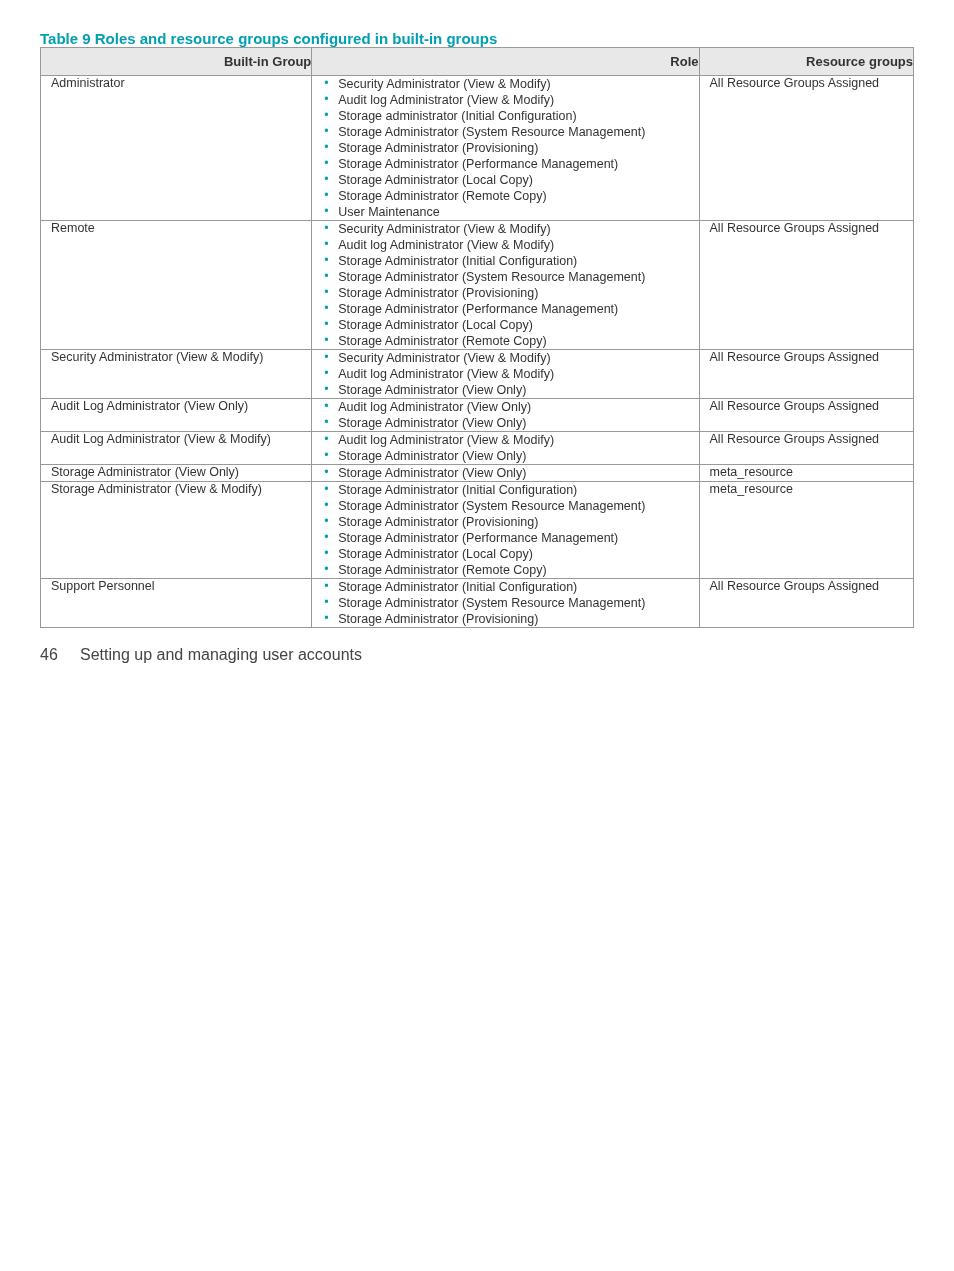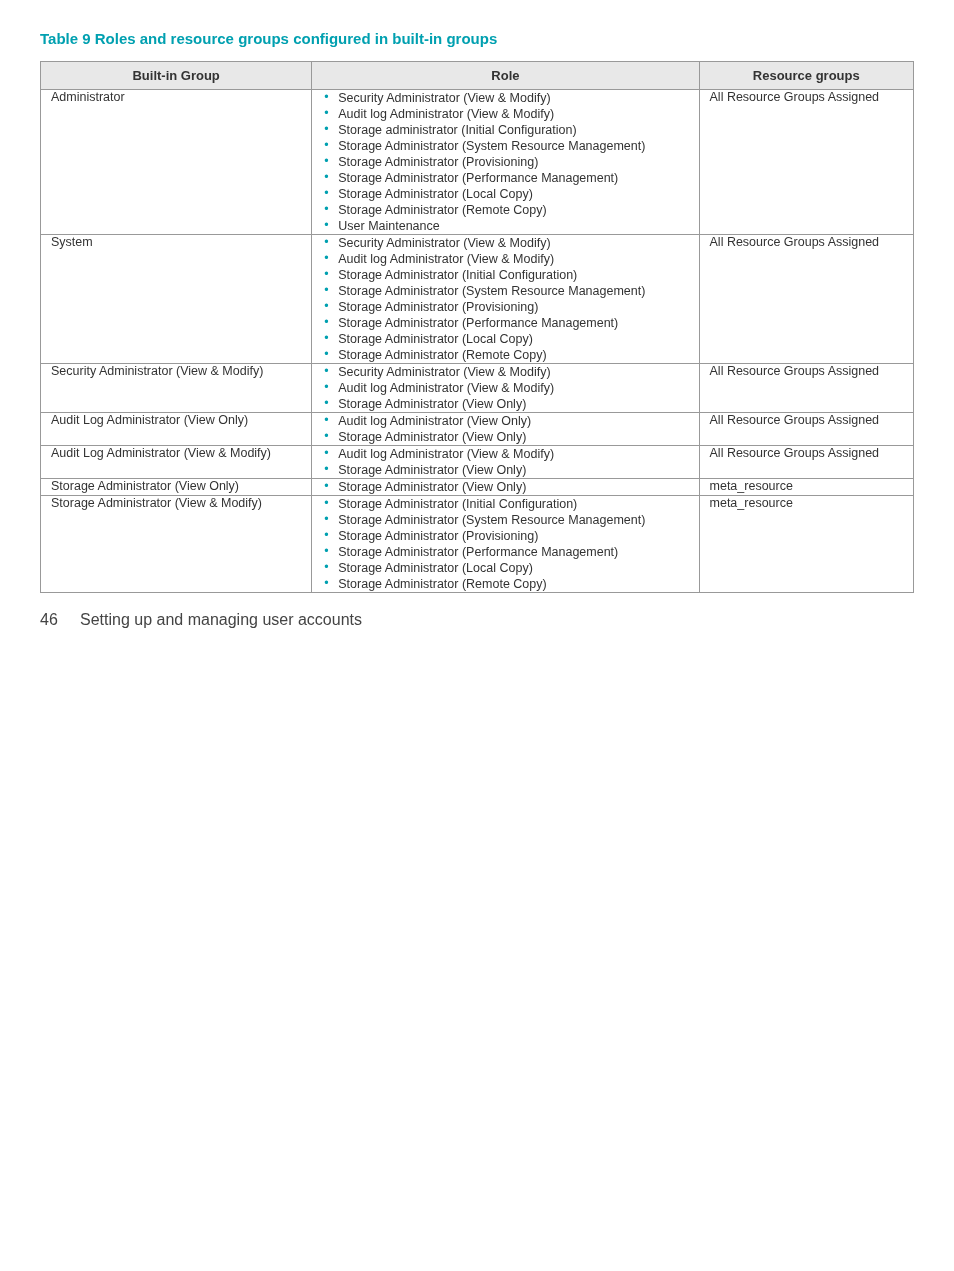--- a/index.html
+++ b/index.html
@@ -7,36 +7,35 @@
       font-family: Arial, Helvetica, sans-serif;
       font-size: 13px;
       color: #333;
       background: #fff;
       padding: 30px 40px;
     }
     .page-title {
       color: #00a0b0;
       font-size: 15px;
       font-weight: bold;
-      margin-bottom: 14px;
     }
     table {
       width: 100%;
       border-collapse: collapse;
       border: 1px solid #999;
     }
     thead tr {
       background: #e8e8e8;
     }
     th {
       border: 1px solid #999;
-      padding: 6px 12px;
+      padding: 6px 0;
       font-weight: bold;
       font-size: 13px;
-      text-align: center;
+      text-align: right;
       vertical-align: top;
     }
     td {
       border: 1px solid #999;
       padding: 0 10px;
       vertical-align: top;
       font-size: 12.5px;
     }
     td ul {
       list-style: none;
@@ -87,21 +86,21 @@
               <li>Storage Administrator (Provisioning)</li>
               <li>Storage Administrator (Performance Management)</li>
               <li>Storage Administrator (Local Copy)</li>
               <li>Storage Administrator (Remote Copy)</li>
               <li>User Maintenance</li>
             </ul>
           </td>
           <td>All Resource Groups Assigned</td>
         </tr>
         <tr>
-          <td>System</td>
+          <td>Remote</td>
           <td>
             <ul>
               <li>Security Administrator (View &amp; Modify)</li>
               <li>Audit log Administrator (View &amp; Modify)</li>
               <li>Storage Administrator (Initial Configuration)</li>
               <li>Storage Administrator (System Resource Management)</li>
               <li>Storage Administrator (Provisioning)</li>
               <li>Storage Administrator (Performance Management)</li>
               <li>Storage Administrator (Local Copy)</li>
               <li>Storage Administrator (Remote Copy)</li>
@@ -156,20 +155,31 @@
               <li>Storage Administrator (Initial Configuration)</li>
               <li>Storage Administrator (System Resource Management)</li>
               <li>Storage Administrator (Provisioning)</li>
               <li>Storage Administrator (Performance Management)</li>
               <li>Storage Administrator (Local Copy)</li>
               <li>Storage Administrator (Remote Copy)</li>
             </ul>
           </td>
           <td>meta_resource</td>
         </tr>
+        <tr>
+          <td>Support Personnel</td>
+          <td>
+            <ul>
+              <li>Storage Administrator (Initial Configuration)</li>
+              <li>Storage Administrator (System Resource Management)</li>
+              <li>Storage Administrator (Provisioning)</li>
+            </ul>
+          </td>
+          <td>All Resource Groups Assigned</td>
+        </tr>
       </tbody>
   </table>
 
   <div class="page-footer">
     <span>46</span>
     &nbsp;&nbsp;&nbsp;
     <span>Setting up and managing user accounts</span>
   </div>
 </div>
 

